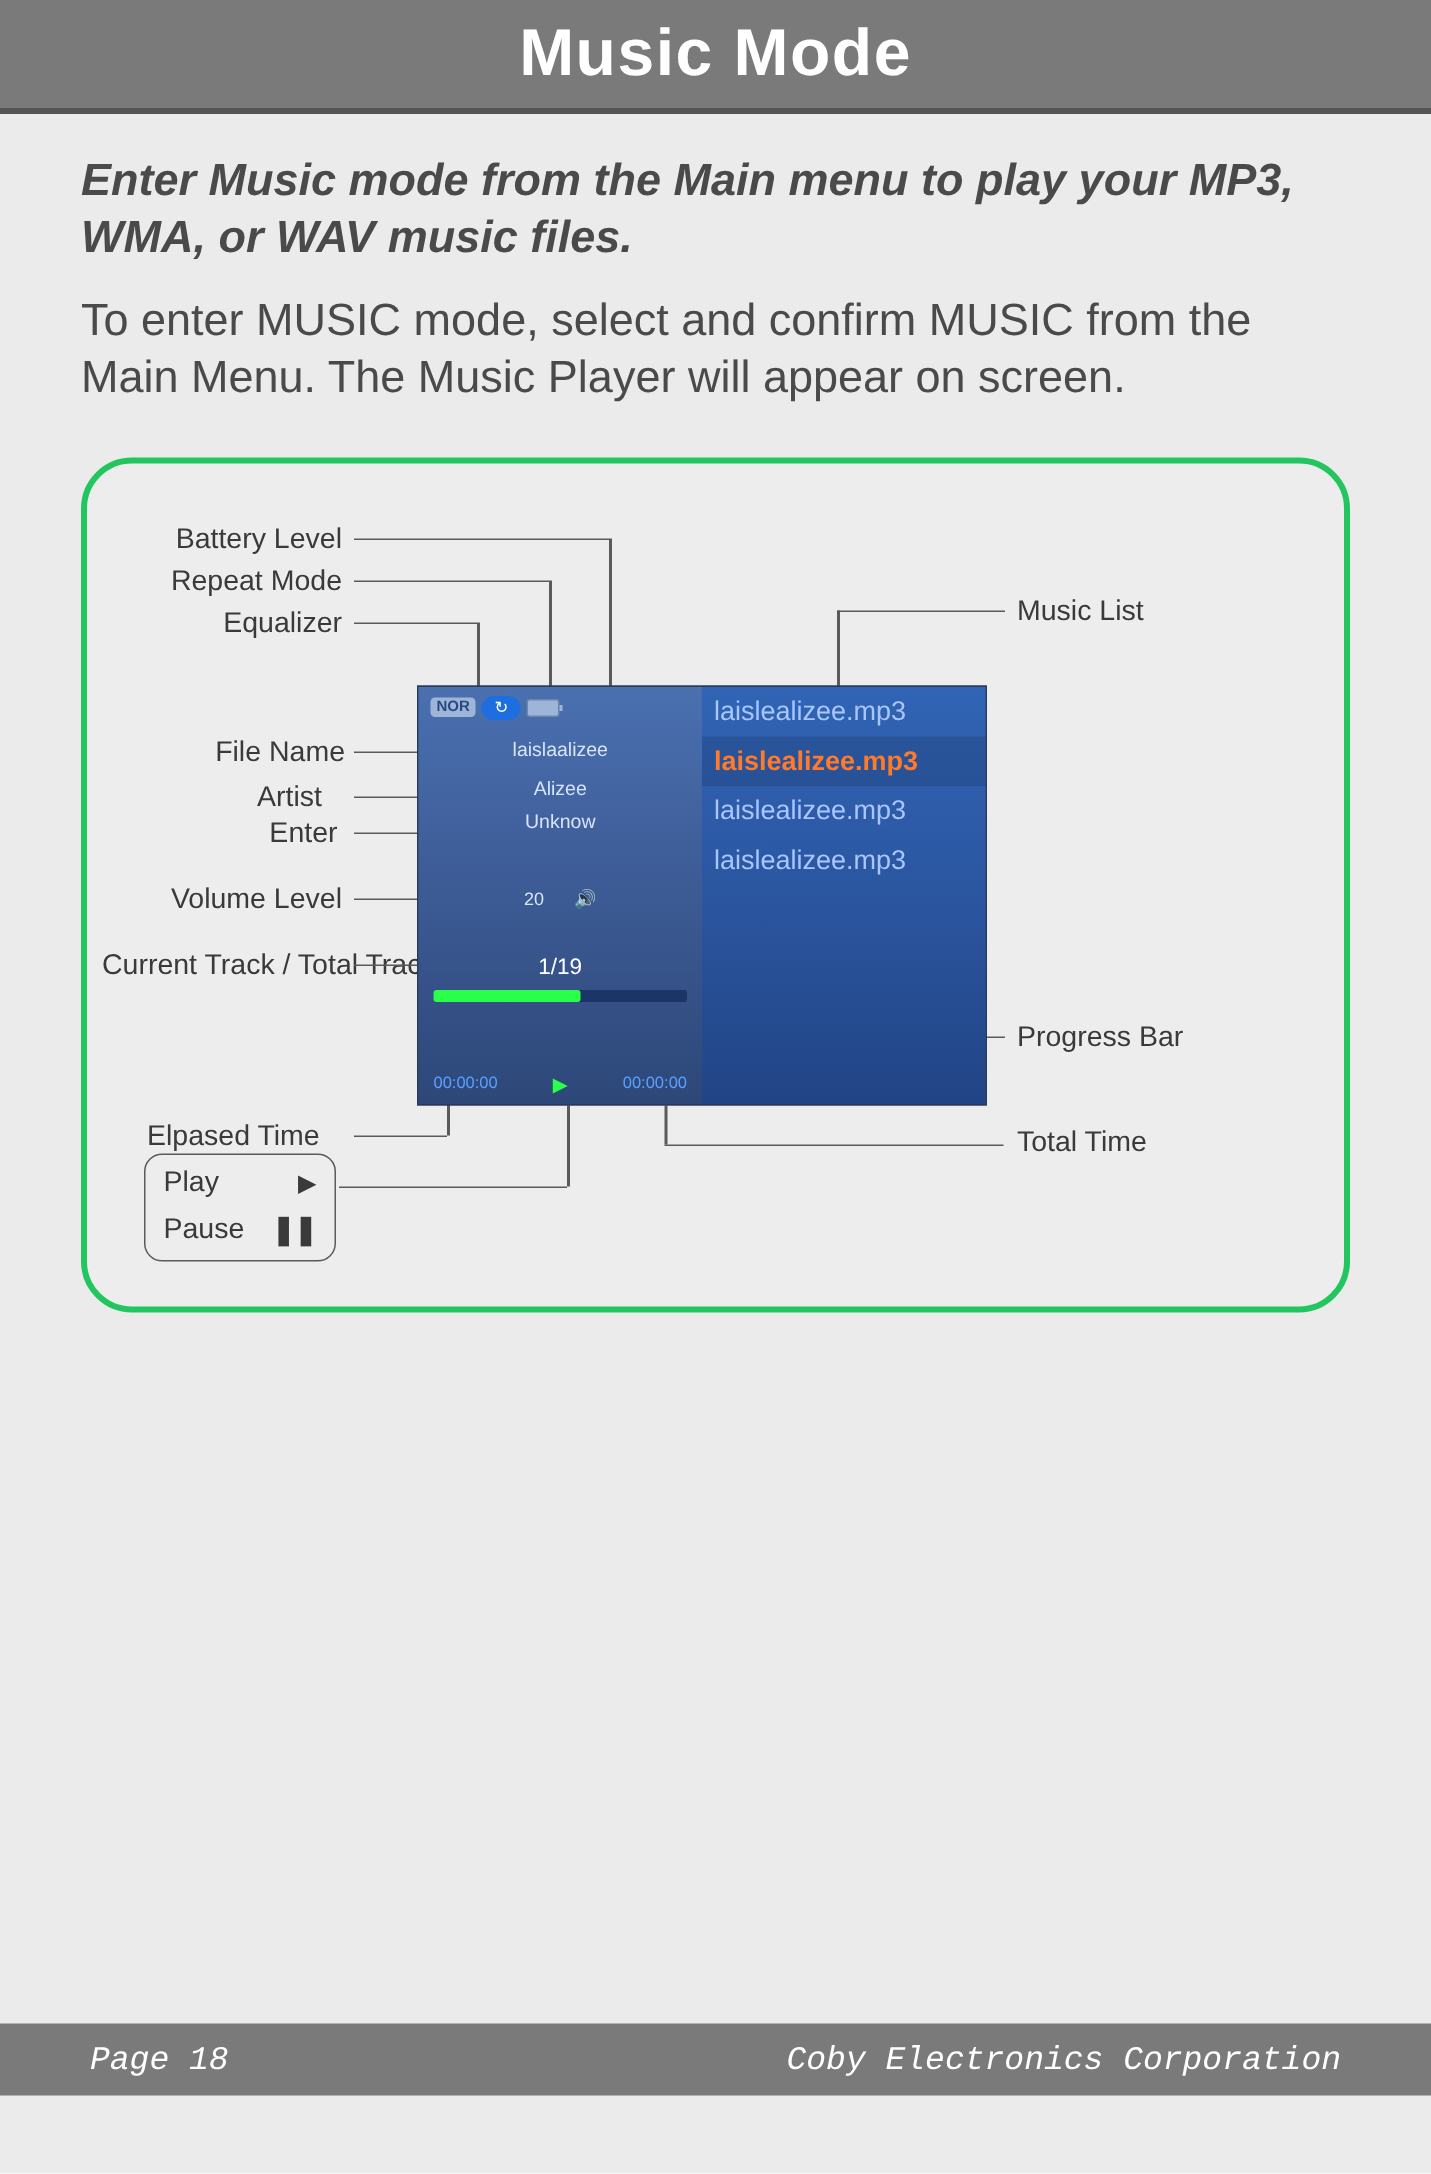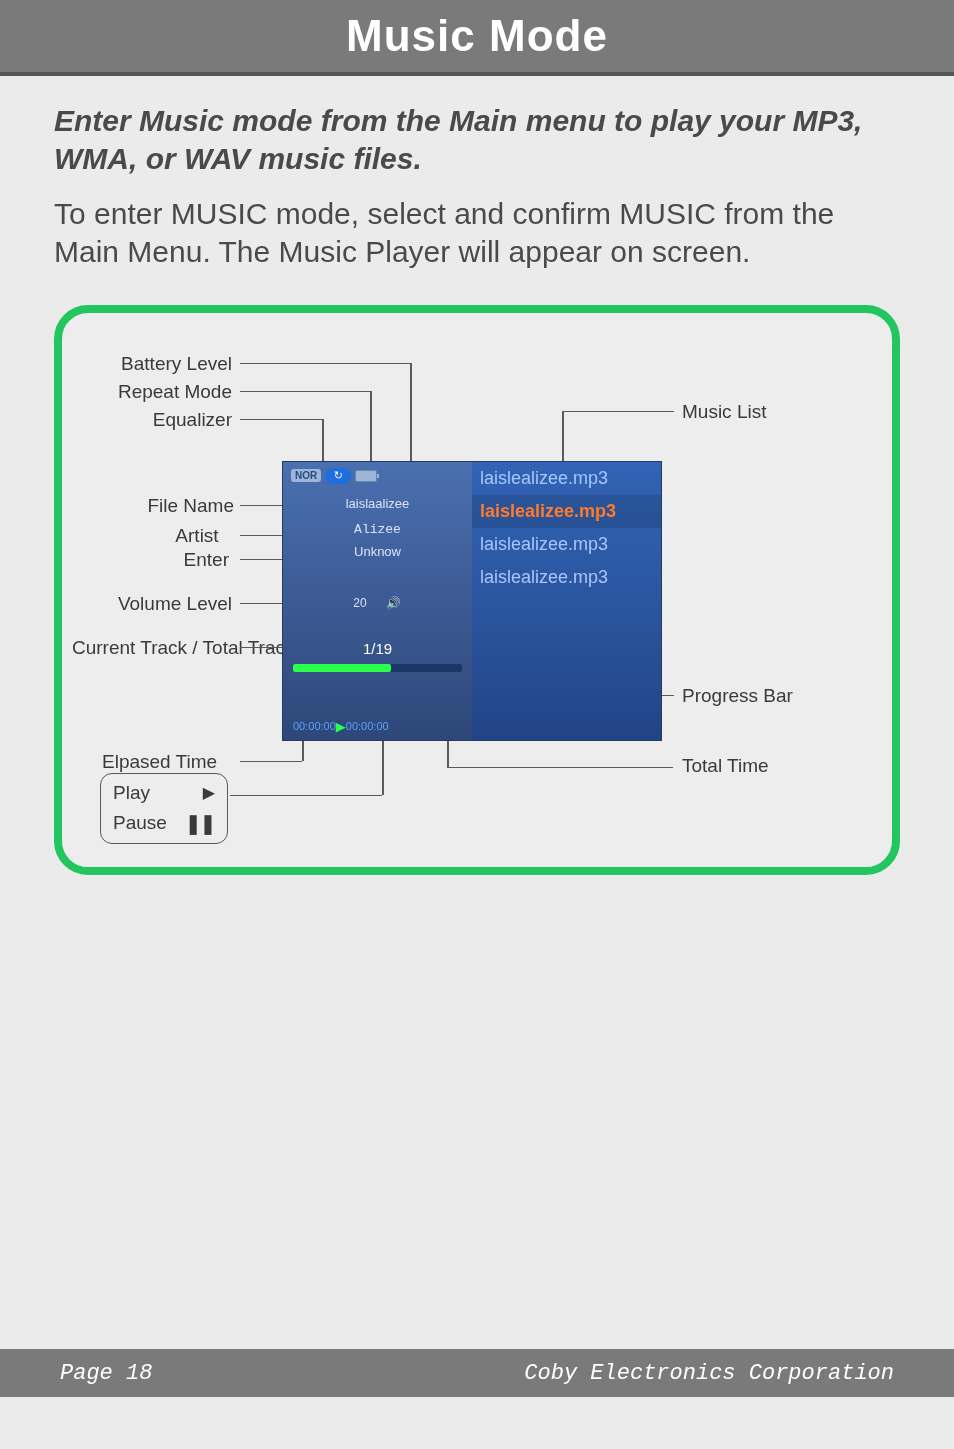--- a/index.html
+++ b/index.html
@@ -7,21 +7,21 @@
   .page { width: 954px; height: 1449px; background: #ebebeb; position: relative; }
 
   .titlebar { width: 100%; height: 76px; background: #7a7a7a; border-bottom: 4px solid #555; display: flex; align-items: center; justify-content: center; }
   .titlebar h1 { color: #fff; font-size: 44px; font-weight: 600; letter-spacing: 1px; }
 
   .content { padding: 26px 54px 0 54px; }
   .intro-bold { font-size: 30px; font-weight: bold; font-style: italic; color: #4a4a4a; line-height: 1.25; margin-bottom: 18px; }
   .intro-body { font-size: 30px; color: #4a4a4a; line-height: 1.28; margin-bottom: 33px; }
 
   .diagram-box {
-    border: 8px solid #22c55e;
+    border: 4px solid #22c55e;
     border-radius: 34px;
     background: #ededed;
     width: 846px;
     height: 570px;
     position: relative;
     margin: 0 auto;
   }
 
   
   .device {
@@ -35,28 +35,28 @@
   .dev-left { width: 50%; height: 100%; background: linear-gradient(#4a70b0,#3c5a94,#2d4778); position: relative; }
   .dev-right { width: 50%; height: 100%; background: linear-gradient(#3164b5,#2b56a0,#214485); position: relative; color: #cfe0ff; font-size: 13px; }
 
   .dev-topicons { position: absolute; top: 6px; left: 8px; display: flex; gap: 4px; align-items: center; }
   .tag-nor { background:#9fb5d8; color:#264a82; font-size:10px; font-weight:bold; padding:1px 4px; border-radius:3px; }
   .repeat-badge { width:26px; height:16px; background:#1e6ee0; border-radius:8px; display:flex; align-items:center; justify-content:center; color:#fff; font-size:11px; }
   .batt-badge { width:22px; height:12px; background:#9fb5d8; border:1px solid #6a85b0; border-radius:2px; position:relative; }
   .batt-badge::after { content:""; position:absolute; right:-3px; top:3px; width:2px; height:4px; background:#9fb5d8; }
 
   .dev-file { position:absolute; top:34px; left:0; width:100%; text-align:center; color:#d8e4fb; font-size:13px; }
-  .dev-artist { position:absolute; top:60px; left:0; width:100%; text-align:center; color:#d8e4fb; font-size:13px;font-family:Liberation Mono, monospace; }
+  .dev-artist { position:absolute; top:60px; left:0; width:100%; text-align:center; color:#d8e4fb; font-size:13px; }
   .dev-album { position:absolute; top:82px; left:0; width:100%; text-align:center; color:#d8e4fb; font-size:13px; }
 
   .dev-vol { position:absolute; top:134px; left:0; width:100%; text-align:center; color:#d8e4fb; font-size:12px; display:flex; justify-content:center; gap:20px; align-items:center;}
   .dev-track { position:absolute; top:178px; left:0; width:100%; text-align:center; color:#fff; font-size:15px; }
   .dev-progress { position:absolute; top:202px; left:10px; right:10px; height:8px; background:#1a3566; border-radius:2px; }
   .dev-progress-fill { width:58%; height:100%; background:#2aff4a; border-radius:2px; }
-  .dev-bottom { position:absolute; bottom:6px; left:0; right:0; display:flex; padding:0 10px; color:#5aa0ff; font-size:11px; align-items:center;}
+  .dev-bottom { position:absolute; bottom:6px; left:0; right:0; display:flex; justify-content:space-between; padding:0 10px; color:#5aa0ff; font-size:11px; align-items:center;}
   .play-tri { color:#2aff4a; font-size:13px; }
 
   .ml-item { padding: 6px 8px; font-size: 18px; color:#a8c6ff; }
   .ml-item.sel { color:#ff7a2a; font-weight:bold; background:rgba(0,0,0,0.12); }
 
   
   .lbl { position:absolute; font-size:19px; color:#3a3a3a; white-space:nowrap; }
   .line { position:absolute; background:#5a5a5a; height:1.5px; }
   .vline { position:absolute; background:#5a5a5a; width:1.5px; }
 

